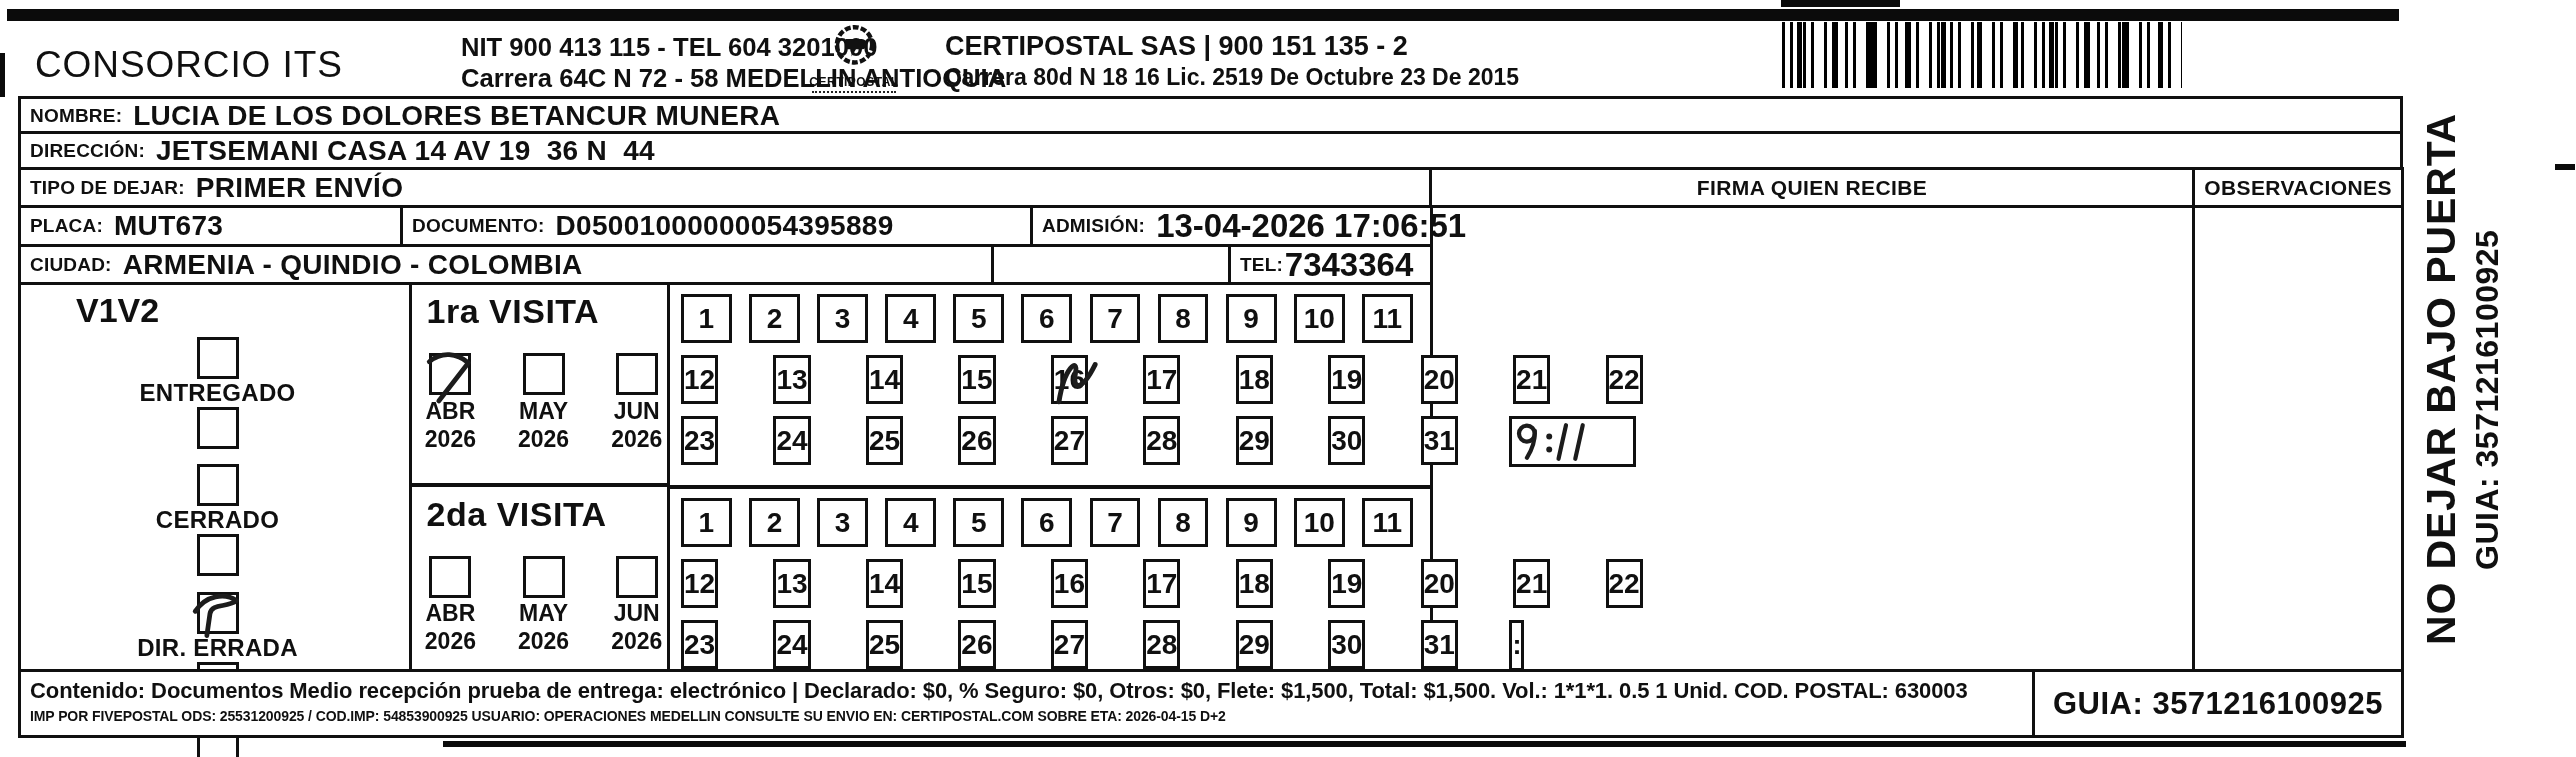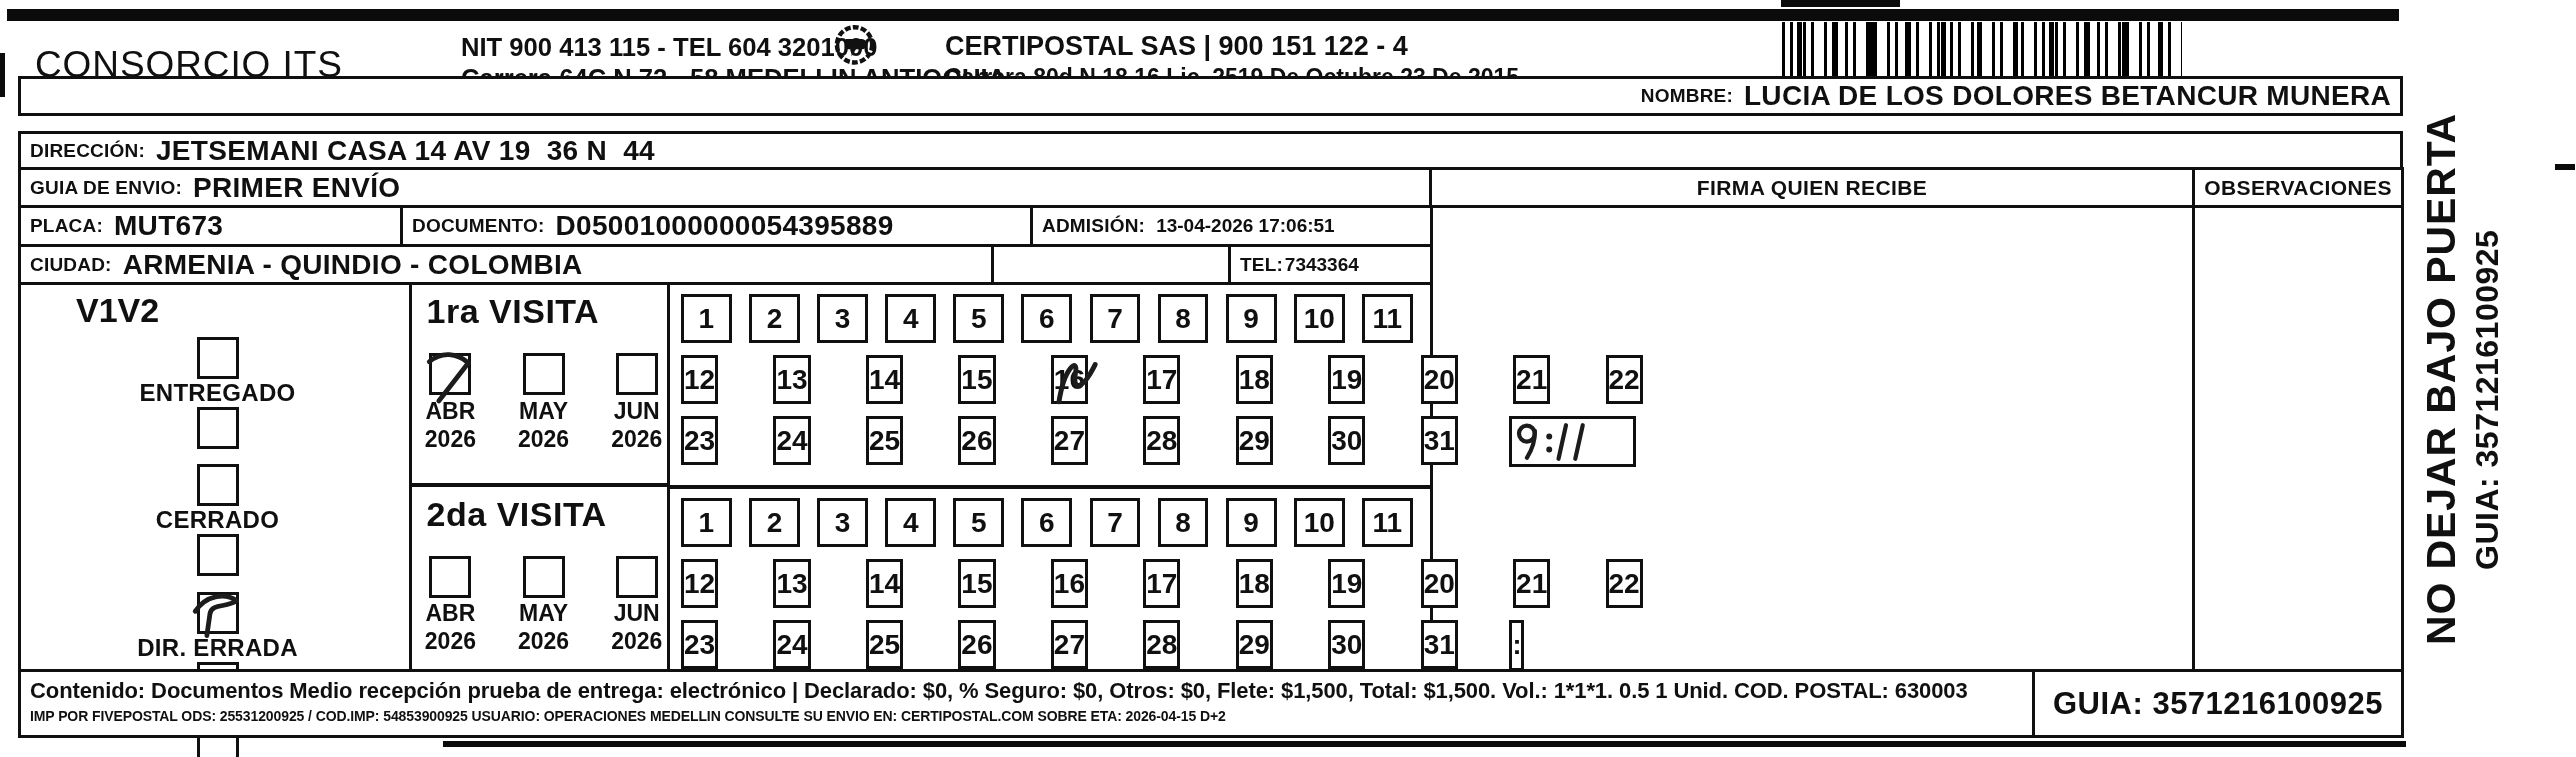--- a/index.html
+++ b/index.html
@@ -3,21 +3,21 @@
 <meta charset="utf-8">
 <style>
   html,body{margin:0;padding:0;background:#fff;}
   #page{position:relative;width:2576px;height:758px;background:#fff;overflow:hidden;
         font-family:"Liberation Sans",sans-serif;color:#101010;}
   .abs{position:absolute;box-sizing:border-box;}
   .cell{position:absolute;box-sizing:border-box;border:3.7px solid #101010;background:#fff;
         display:flex;align-items:center;padding:0 9px;gap:11px;}
   .lbl{font-weight:bold;font-size:19px;letter-spacing:0.2px;white-space:pre;}
   .val{font-weight:600;font-size:28px;letter-spacing:0.3px;white-space:pre;}
-  .val-sm{font-weight:600;font-size:19px;white-space:pre;}
+  .val-sm{font-weight:600;font-size:33px;white-space:pre;}
   .hdr{justify-content:center;font-weight:bold;font-size:21px;letter-spacing:0.4px;}
   .ink-stroke{stroke:#1c1c1c;stroke-width:4.5;fill:none;stroke-linecap:round;stroke-linejoin:round;}
   .cb{width:42px;height:42px;border:3.7px solid #101010;background:#fff;position:relative;box-sizing:border-box;flex:0 0 auto;}
   .cb svg{position:absolute;left:-7.3px;top:-7.3px;width:53px;height:53px;overflow:visible;}
   .status-row{display:flex;align-items:center;margin:15.5px 22px 0 27px;flex-direction:column;}
   .status-row:first-of-type{margin-top:7.3px;}
   .status-label{flex:1;text-align:center;font-weight:bold;font-size:24px;letter-spacing:0.3px;}
   .vhead{display:flex;justify-content:flex-start;padding:5.5px 33px 0 55px;font-weight:bold;font-size:34px;}
   .visit-title{font-weight:bold;font-size:34px;margin:7.3px 0 0 14.6px;letter-spacing:0.5px;}
   .months{display:flex;gap:42px;padding-left:12.8px;margin-top:22px;}
@@ -63,35 +63,35 @@
     <span>
       <svg width="47" height="46" viewBox="0 0 64 62">
         <circle cx="32" cy="28" r="24" fill="none" stroke="#111" stroke-width="6" stroke-dasharray="8 3"></circle>
         <path d="M20 20 h22 a7 7 0 0 1 0 14 h-8 l-6 10 v-10 h-8 z" fill="#111"></path>
       </svg>
     </span>
     <span class="logo-name">CERTIPOSTAL</span>
     <span class="logo-sub"></span>
   </div>
 
-  <div class="abs" style="left:945px;top:31px;font-size:27px;font-weight:600;">CERTIPOSTAL SAS | 900 151 122 - 4</div>
+  <div class="abs" style="left:945px;top:31px;font-size:27px;font-weight:600;">CERTIPOSTAL SAS | 900 151 135 - 2</div>
   <div class="abs" style="left:945px;top:64px;font-size:23px;font-weight:600;">Carrera 80d N 18 16  Lic. 2519 De Octubre 23 De 2015</div>
 
   <div class="abs barcode" style="left:1782px;top:22px;width:400px;height:66px;"></div>
 
-  <div class="cell" style="left:18px;top:76px;width:2385px;height:40px;justify-content:flex-end;">
+  <div class="cell" style="left:18px;top:96px;width:2385px;height:40px;">
     <span class="lbl">NOMBRE:</span>
     <span class="val">LUCIA DE LOS DOLORES BETANCUR MUNERA</span>
   </div>
   <div class="cell" style="left:18px;top:131px;width:2385px;height:40px;">
     <span class="lbl">DIRECCIÓN:</span>
     <span class="val">JETSEMANI CASA 14 AV 19  36 N  44</span>
   </div>
   <div class="cell" style="left:18px;top:167px;width:1414px;height:42px;">
-    <span class="lbl">GUIA DE ENVIO:</span>
+    <span class="lbl">TIPO DE DEJAR:</span>
     <span class="val">PRIMER ENVÍO</span>
   </div>
 
   <div class="cell hdr" style="left:1429px;top:167px;width:766px;height:42px;">
     <span>FIRMA QUIEN RECIBE</span>
   </div>
   <div class="cell hdr" style="left:2192px;top:167px;width:212px;height:42px;">
     <span>OBSERVACIONES</span>
   </div>
   <div class="cell" style="left:1429px;top:205px;width:766px;height:468px;"></div>

